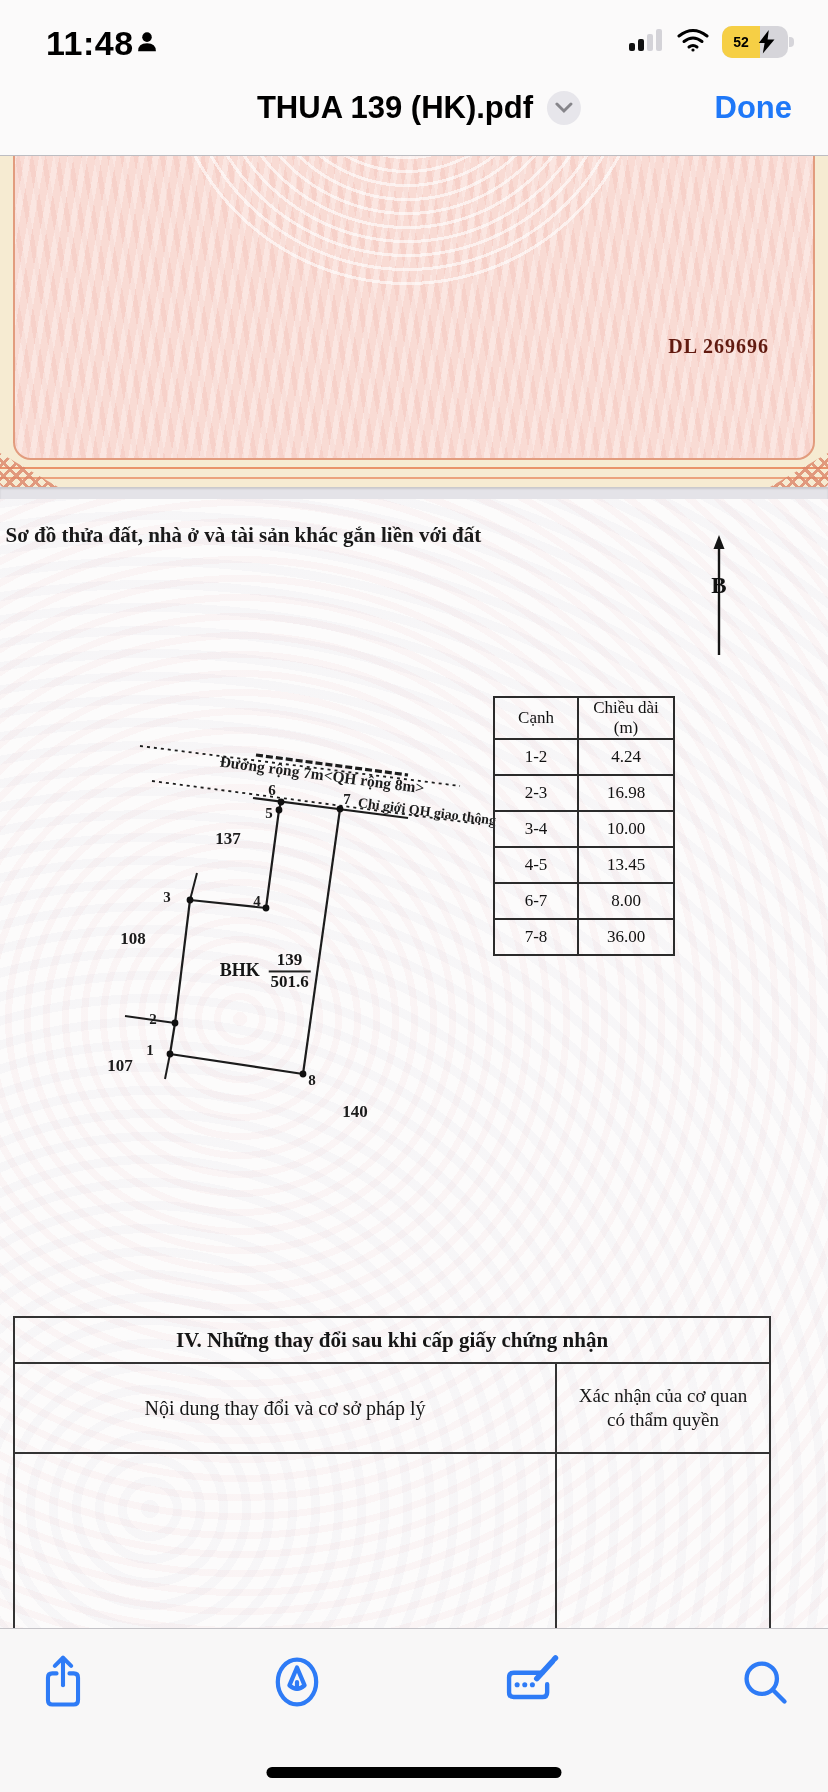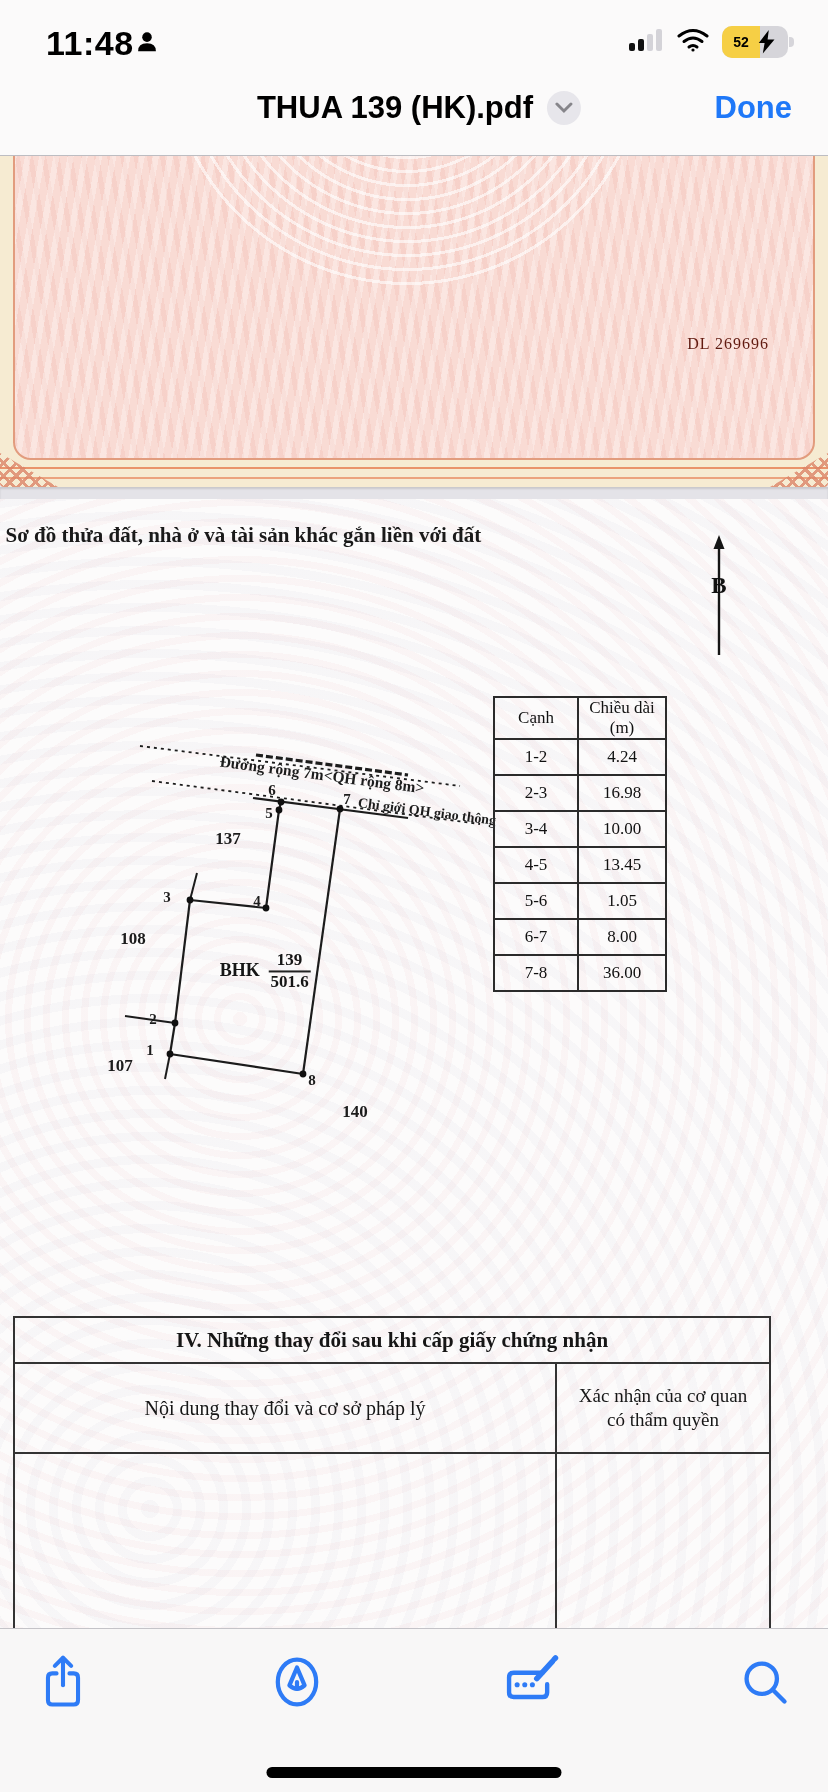--- a/index.html
+++ b/index.html
@@ -47,21 +47,21 @@
     background:repeating-radial-gradient(circle, rgba(255,255,255,.8) 0 3px, rgba(255,255,255,0) 3px 14px);
     opacity:.75; }
   .hairlines { position:absolute; left:0; right:0; bottom:8px; height:12px;
     border-top:2px solid rgba(231,132,90,.85); border-bottom:2px solid rgba(231,132,90,.7); }
   .ornament { position:absolute; bottom:0; width:58px; height:34px; opacity:.8; background:
       repeating-linear-gradient(45deg, #dd8568 0 3px, transparent 3px 9px),
       repeating-linear-gradient(-45deg, #dd8568 0 3px, transparent 3px 9px); }
   .ornament.left  { left:0;  clip-path:polygon(0 0, 0 100%, 100% 100%); }
   .ornament.right { right:0; clip-path:polygon(100% 0, 100% 100%, 0 100%); }
   .serial { position:absolute; right:44px; top:203px; font-family:"Liberation Serif","DejaVu Serif",serif;
-    font-size:16px; font-weight:400; letter-spacing:1px; color:#611a10; }
+    font-size:20px; font-weight:700; letter-spacing:1px; color:#611a10; }
 
   
   .page-gap { position:absolute; top:331px; left:0; right:0; height:12px; background:#e4e3e8;
     box-shadow:inset 0 2px 2px rgba(0,0,0,.12); }
 
   
   .page-white { position:absolute; top:343px; left:0; right:0; height:1130px; background:#fcfbfb; overflow:hidden; }
   .page-white::before { content:""; position:absolute; inset:0; background:
       repeating-radial-gradient(circle at 240px 520px, rgba(221,120,130,.05) 0 7px, rgba(255,255,255,0) 7px 19px),
       repeating-radial-gradient(circle at 150px 1010px, rgba(150,150,180,.05) 0 9px, rgba(255,255,255,0) 9px 23px); }
@@ -85,21 +85,21 @@
   .plot-code { font-size:18px; }
   .frac { display:inline-flex; flex-direction:column; align-items:center; line-height:1.15; }
   .frac-num { font-size:17px; padding:0 8px; border-bottom:2px solid #222; }
   .frac-den { font-size:17px; }
 
   
   .edge-table { position:absolute; left:493px; top:197px; border-collapse:collapse;
     font-family:"Liberation Serif","DejaVu Serif",serif; color:#111; }
   .edge-table th, .edge-table td { border:2px solid #2b2b2b; text-align:center; font-weight:400; }
   .edge-table th { width:84px; height:36px; font-size:17px; }
-  .edge-table th + th { width:88px; }
+  .edge-table th + th { width:96px; }
   .edge-table td { height:36px; font-size:17px; }
 
   
   .sec4 { position:absolute; left:13px; top:817px; width:758px; height:313px;
     border:2px solid #333; border-bottom:none; display:grid;
     grid-template-columns:542px 1fr; grid-template-rows:46px 90px 1fr;
     font-family:"Liberation Serif","DejaVu Serif",serif; color:#161616; }
   .sec4-title { grid-column:1 / 3; display:flex; align-items:center; justify-content:center;
     font-size:21px; font-weight:700; border-bottom:2px solid #333; }
   .sec4-c1 { border-right:2px solid #333; border-bottom:2px solid #333; display:flex;
@@ -271,24 +271,20 @@
             </tr>
           <tr>
               <td>3-4</td>
               <td>10.00</td>
             </tr>
           <tr>
               <td>4-5</td>
               <td>13.45</td>
             </tr>
           <tr>
-              <td>5-6</td>
-              <td>1.05</td>
-            </tr>
-          <tr>
               <td>6-7</td>
               <td>8.00</td>
             </tr>
           <tr>
               <td>7-8</td>
               <td>36.00</td>
             </tr>
         </tbody>
       </table>
 

